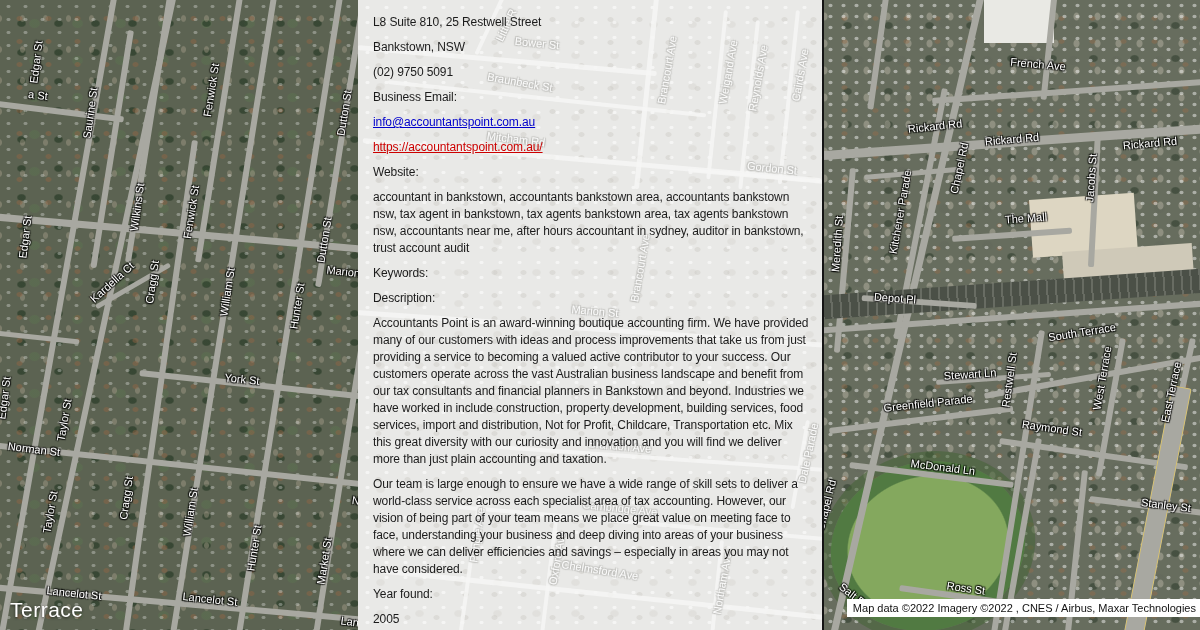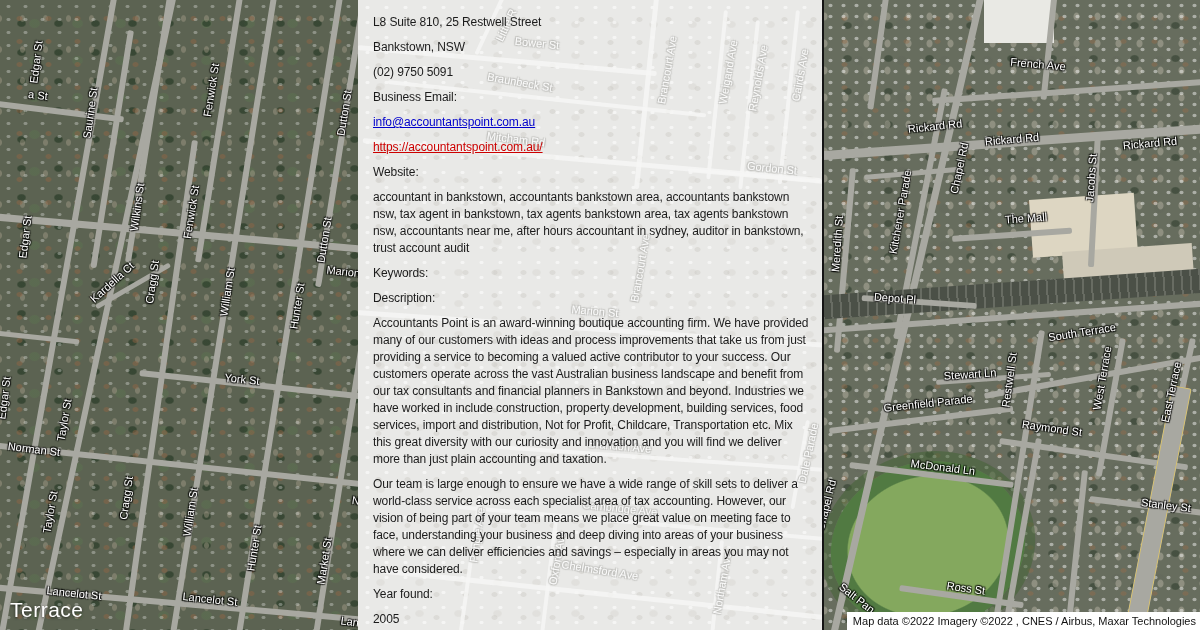--- a/index.html
+++ b/index.html
@@ -30,21 +30,21 @@
         background-image:repeating-linear-gradient(90deg,rgba(220,220,210,.20) 0 2px,transparent 2px 9px);}
   .mlabel{position:absolute;white-space:nowrap;color:#fff;font-size:11px;
         text-shadow:-1px -1px 1px rgba(0,0,0,.8),1px -1px 1px rgba(0,0,0,.8),
                     -1px 1px 1px rgba(0,0,0,.8),1px 1px 1px rgba(0,0,0,.8);}
   .building{position:absolute;transform-origin:0 0;}
   .oval{position:absolute;left:6px;top:462px;width:196px;height:168px;transform:rotate(-14deg);
         border-radius:50%;background:radial-gradient(ellipse at 50% 50%,#84a85e 0 58%,#517a42 59% 100%);
         box-shadow:0 0 0 10px rgba(70,100,55,.55);}
   .google-logo{position:absolute;left:10px;bottom:8px;color:#fff;font-size:21px;letter-spacing:.5px;
         font-weight:500;text-shadow:0 1px 3px rgba(0,0,0,.65);}
-  .attribution{position:absolute;right:0;bottom:0;height:18px;line-height:18px;background:#fff;
+  .attribution{position:absolute;right:0;bottom:13px;height:18px;line-height:18px;background:#fff;
         color:#111;font-size:11px;padding:0 4px 0 6px;white-space:nowrap;}
   
   #panel{position:absolute;left:358px;top:0;width:464px;height:630px;overflow:hidden;
         background:
           radial-gradient(rgba(255,255,255,.55) 1.5px, transparent 2.5px) 0 0/19px 15px,
           radial-gradient(rgba(200,198,192,.40) 2.5px, transparent 3.5px) 6px 8px/29px 23px,
           radial-gradient(rgba(215,213,208,.45) 3.5px, transparent 5px) 3px 9px/39px 31px,
           #e9e9e7;}
   .road.faint{background:#f6f6f4;opacity:.85;}
   .mlabel.faint{color:#fff;opacity:.85;

